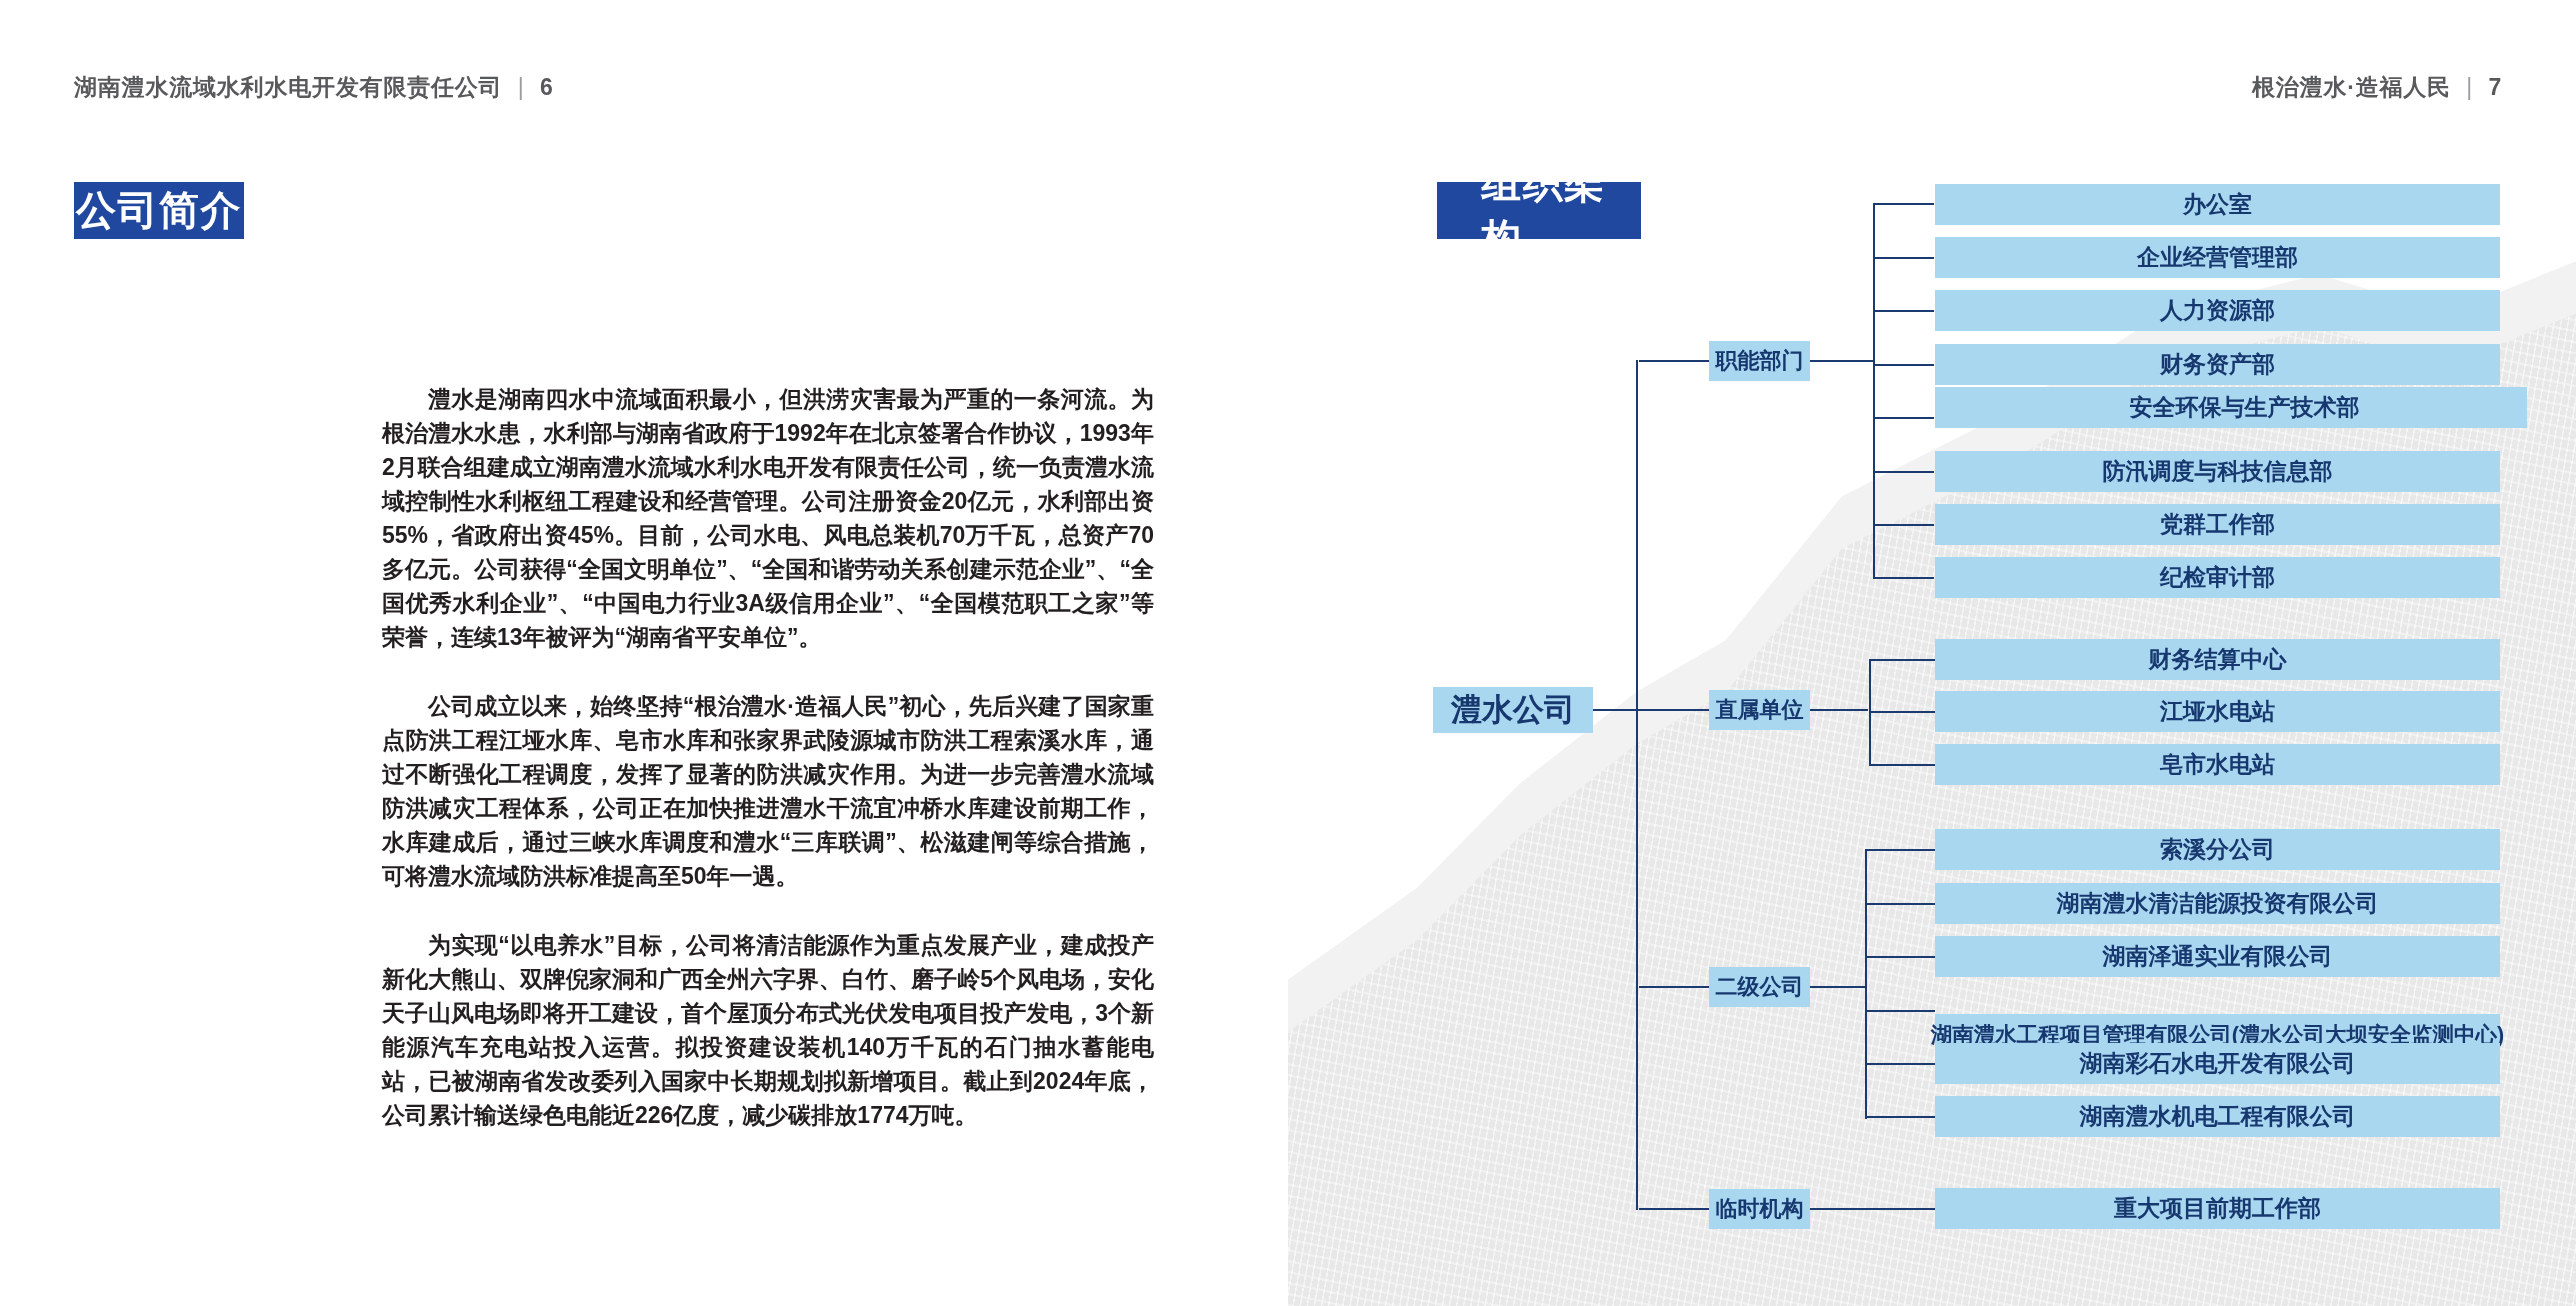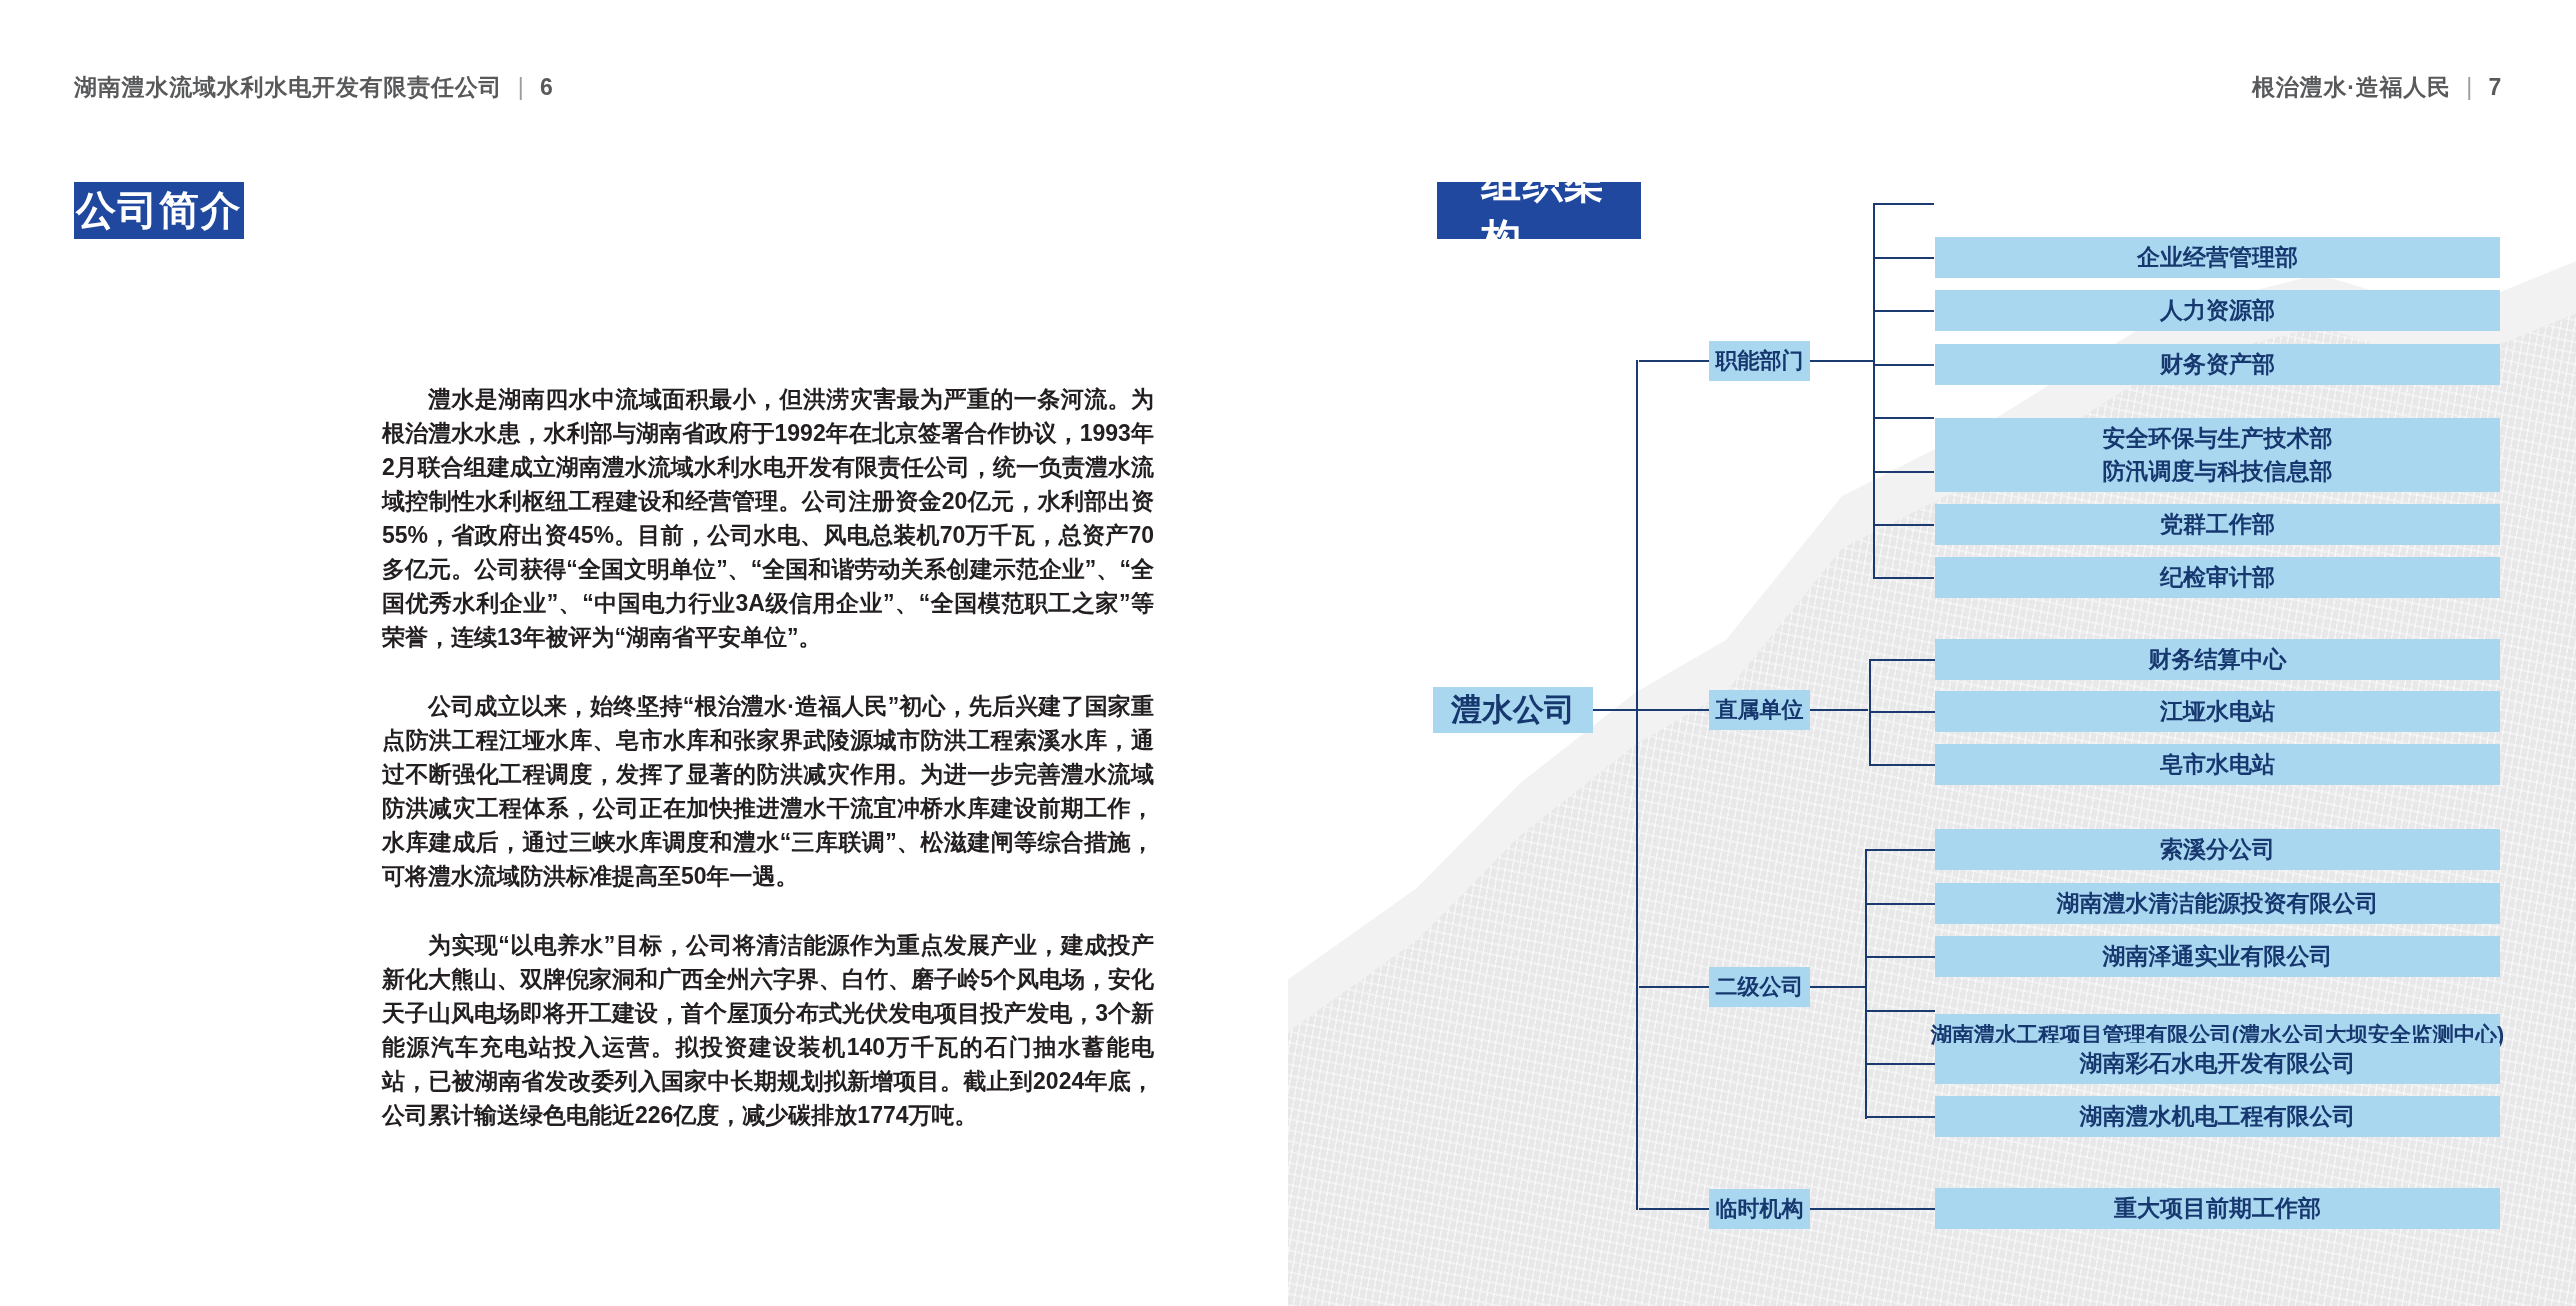--- a/index.html
+++ b/index.html
@@ -94,24 +94,25 @@
   <div class="hline" style="left:1869px;top:764px;width:66px;"></div>
 
   <div class="vline" style="left:1865px;top:849px;height:270px;"></div>
   <div class="hline" style="left:1865px;top:849px;width:70px;"></div>
   <div class="hline" style="left:1865px;top:903px;width:70px;"></div>
   <div class="hline" style="left:1865px;top:956px;width:70px;"></div>
   <div class="hline" style="left:1865px;top:1010px;width:70px;"></div>
   <div class="hline" style="left:1865px;top:1063px;width:70px;"></div>
   <div class="hline" style="left:1865px;top:1116px;width:70px;"></div>
 
+  <div class="node" style="top:184px;">办公室</div>
   <div class="node" style="top:237px;">企业经营管理部</div>
   <div class="node" style="top:290px;">人力资源部</div>
   <div class="node" style="top:344px;">财务资产部</div>
-  <div class="node" style="top:418px;">安全环保与生产技术部</div>
+  <div class="node" style="top:387px;padding-left:27px;">安全环保与生产技术部</div>
   <div class="node" style="top:451px;">防汛调度与科技信息部</div>
   <div class="node" style="top:504px;">党群工作部</div>
   <div class="node" style="top:557px;">纪检审计部</div>
 
   <div class="node" style="top:639px;">财务结算中心</div>
   <div class="node" style="top:691px;">江垭水电站</div>
   <div class="node" style="top:744px;">皂市水电站</div>
 
   <div class="node" style="top:829px;">索溪分公司</div>
   <div class="node" style="top:883px;">湖南澧水清洁能源投资有限公司</div>

